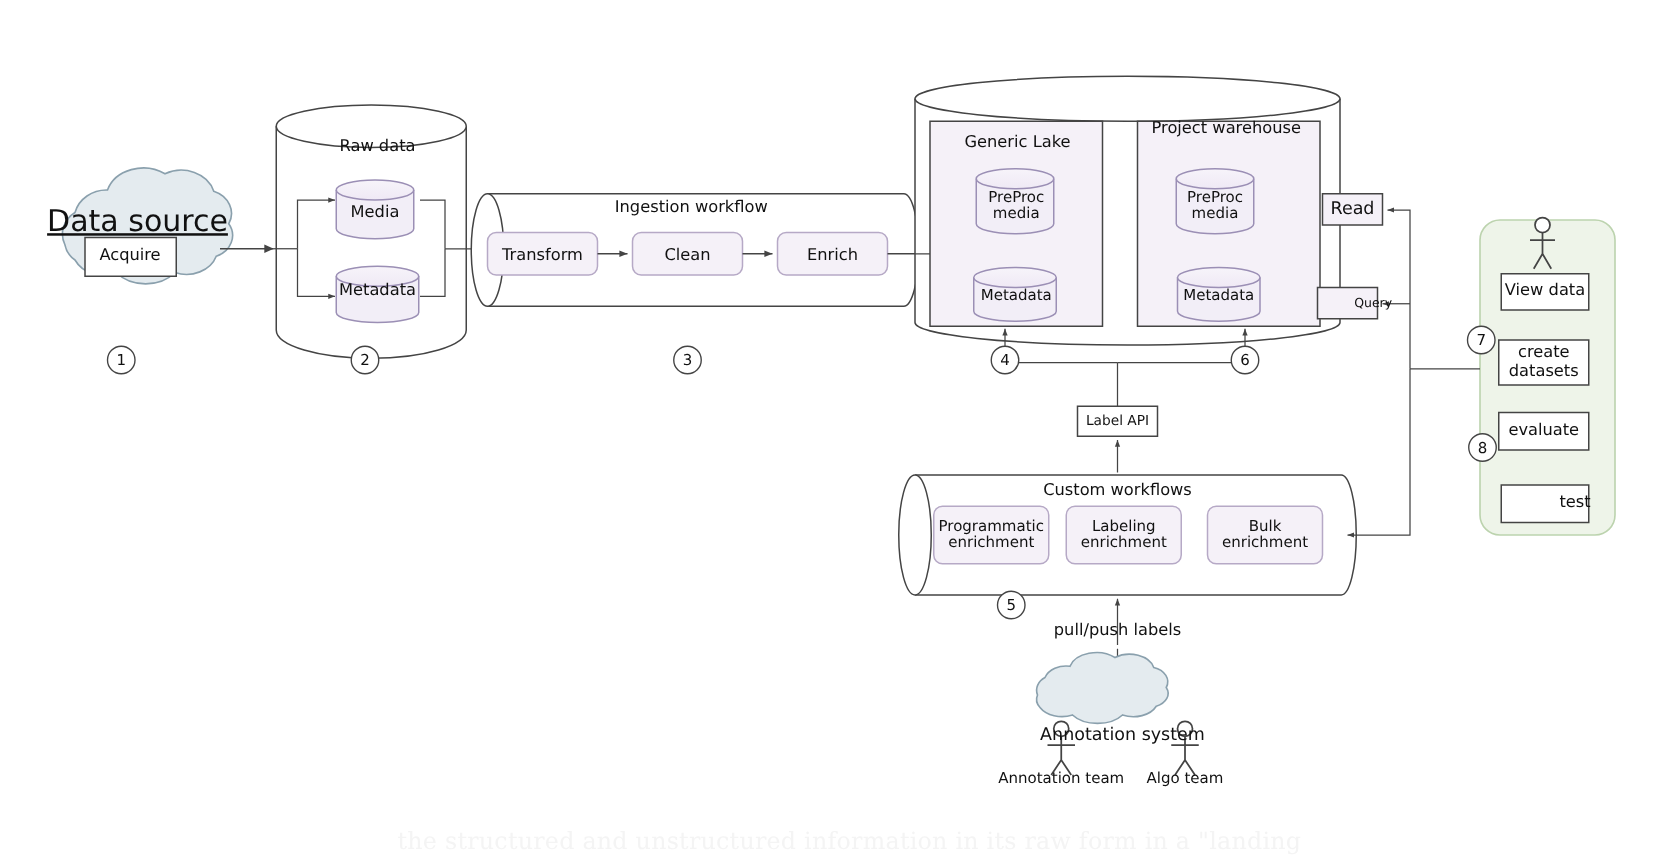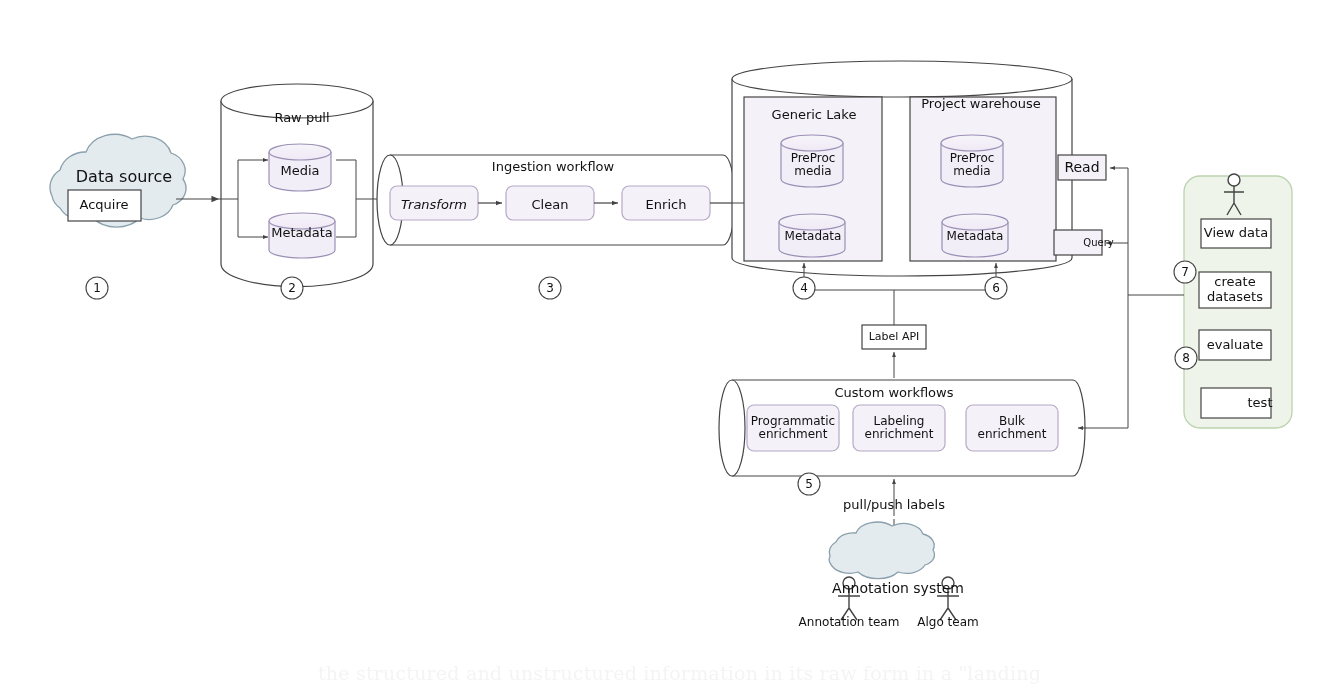--- a/index.html
+++ b/index.html
@@ -189,31 +189,31 @@
         <circle cx="550" cy="288" r="11" fill="#fff"></circle>
         <circle cx="804" cy="288" r="11" fill="#fff"></circle>
         <circle cx="996" cy="288" r="11" fill="#fff"></circle>
         <circle cx="809" cy="484" r="11" fill="#fff"></circle>
         <circle cx="1185" cy="272" r="11" fill="#fff"></circle>
         <circle cx="1186" cy="358" r="11" fill="#fff"></circle>
       </g>
     </g>
   </svg>
 
-  <div class="lbl ctr" style="left:124px;top:177px;font-size:16px;">Data source</div>
+  <div class="lbl ctr" style="left:110px;top:177px;font-size:24px;text-decoration:underline;">Data source</div>
   <div class="lbl ctr" style="left:104px;top:205px;font-size:13px;">Acquire</div>
   <div class="lbl ctr" style="left:97px;top:289px;font-size:12px;">1</div>
 
-  <div class="lbl ctr" style="left:302px;top:118px;font-size:13px;">Raw pull</div>
+  <div class="lbl ctr" style="left:302px;top:118px;font-size:13px;">Raw data</div>
   <div class="lbl ctr" style="left:300px;top:171px;font-size:13px;">Media</div>
   <div class="lbl ctr" style="left:302px;top:233px;font-size:13px;">Metadata</div>
   <div class="lbl ctr" style="left:292px;top:289px;font-size:12px;">2</div>
 
   <div class="lbl ctr" style="left:553px;top:167px;font-size:13px;">Ingestion workflow</div>
-  <div class="lbl ctr" style="left:434px;top:205px;font-size:13px;font-style:italic;">Transform</div>
+  <div class="lbl ctr" style="left:434px;top:205px;font-size:13px;">Transform</div>
   <div class="lbl ctr" style="left:550px;top:205px;font-size:13px;">Clean</div>
   <div class="lbl ctr" style="left:666px;top:205px;font-size:13px;">Enrich</div>
   <div class="lbl ctr" style="left:550px;top:289px;font-size:12px;">3</div>
 
   <div class="lbl ctr" style="left:814px;top:115px;font-size:13px;">Generic Lake</div>
   <div class="lbl ctr" style="left:813px;top:165px;font-size:12px;">
     <span>PreProc</span><br><span>media</span>
   </div>
   <div class="lbl ctr" style="left:813px;top:237px;font-size:12px;">Metadata</div>
   <div class="lbl ctr" style="left:804px;top:289px;font-size:12px;">4</div>

